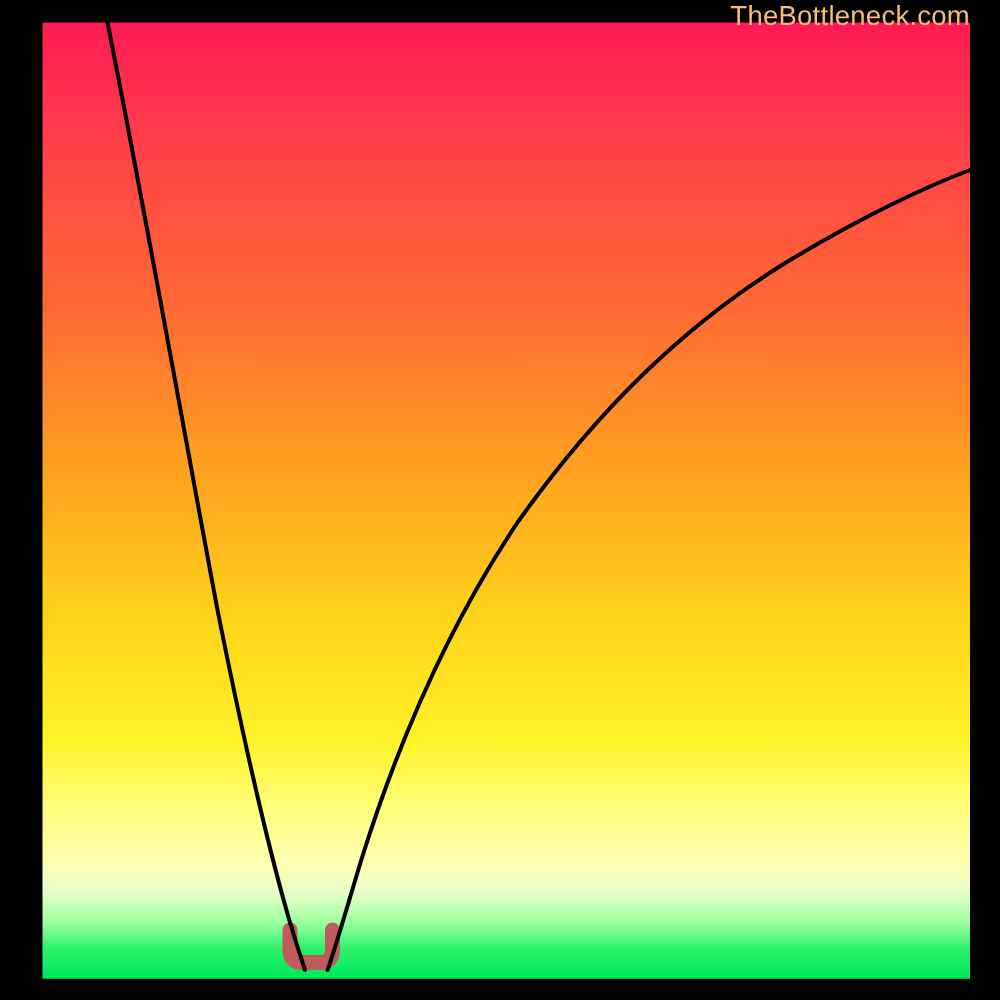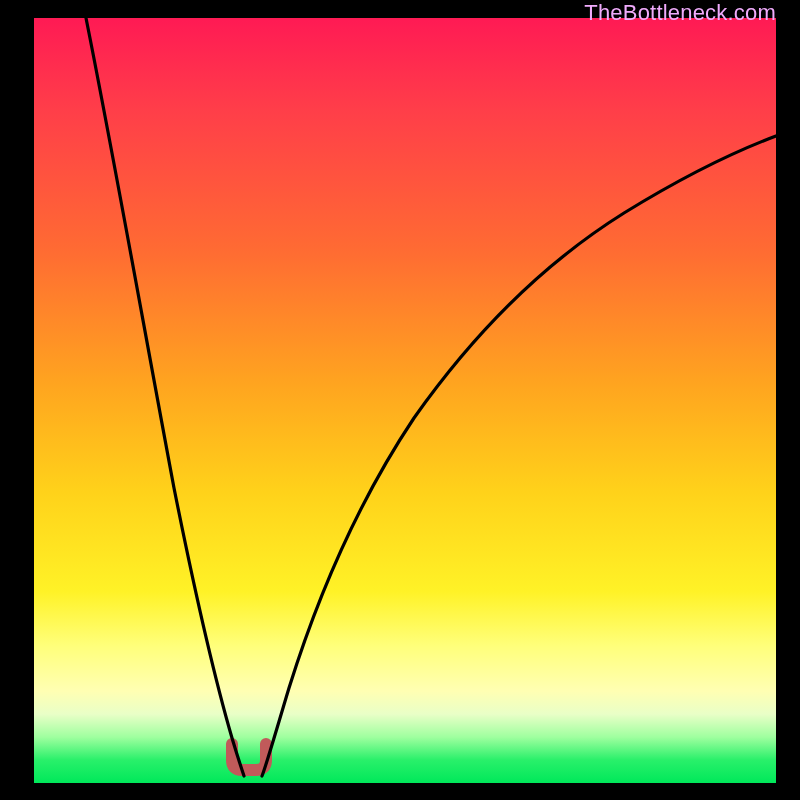--- a/index.html
+++ b/index.html
@@ -41,21 +41,21 @@
       #00e85a 100%
     );
   }
   .watermark {
     position: absolute;
     top: 0px;
     right: 24px;
     font-family: Arial, Helvetica, sans-serif;
     font-size: 22px;
     font-weight: 500;
-    color: #f0abfc;
+    color: #fdba74;
     letter-spacing: 0.2px;
   }
   svg.curve-layer {
     position: absolute;
     left: 34px;
     top: 18px;
     width: 742px;
     height: 765px;
     overflow: visible;
   }

